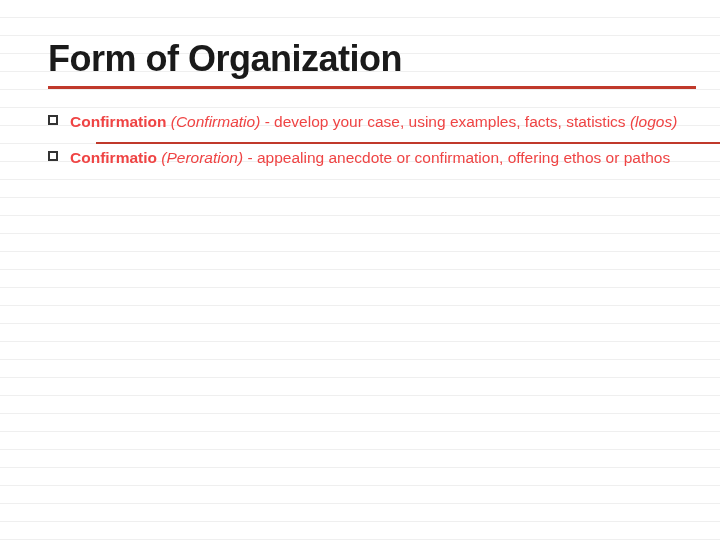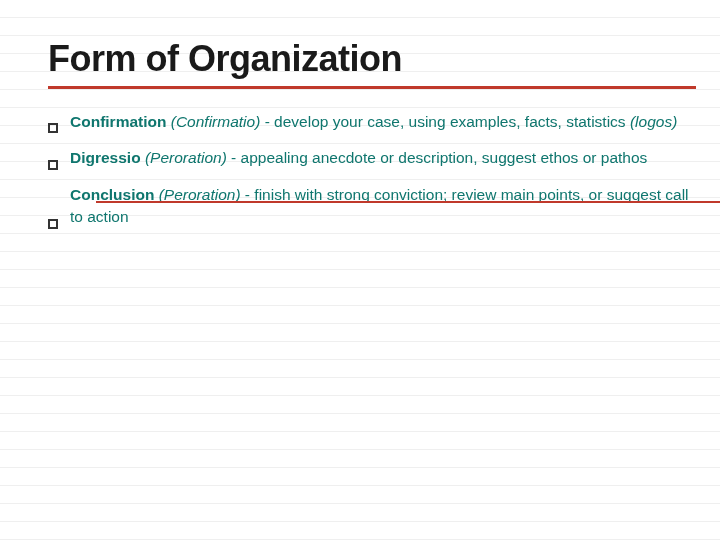--- a/index.html
+++ b/index.html
@@ -43,25 +43,25 @@
 
     .content-list {
       list-style: none;
       display: flex;
       flex-direction: column;
       gap: 14px;
     }
 
     .content-list li {
       display: flex;
-      align-items: flex-end;
+      align-items: flex-start;
       gap: 12px;
       font-size: 15.5px;
       line-height: 1.45;
-      color: #0f766e;
+      color: #ef4444;
     }
 
     .bullet {
       width: 10px;
       height: 10px;
       min-width: 10px;
       min-height: 10px;
       border: 2px solid #333;
       display: inline-block;
       margin-top: 4px;
@@ -126,32 +126,24 @@
         <span class="bold">Confirmation</span>
         <span class="italic"> (Confirmatio)</span>
         <span> - develop your case, using examples, facts, statistics </span>
         <span class="italic">(logos)</span>
       </span>
     </li>
 
     <li>
       <span class="bullet"></span>
       <span class="item-text">
-        <span class="bold">Digressio</span>
+        <span class="bold">Confirmatio</span>
         <span class="italic"> (Peroration)</span>
-        <span> - appealing anecdote or description, suggest ethos or pathos</span>
+        <span> - appealing anecdote or confirmation, offering ethos or pathos</span>
       </span>
     </li>
 
-    <li>
-      <span class="bullet"></span>
-      <span class="item-text">
-        <span class="bold">Conclusion</span>
-        <span class="italic"> (Peroration)</span>
-        <span> - finish with strong conviction; review main points, or suggest call to action</span>
-      </span>
-    </li>
 
 
   </ul>
 
   <div class="bottom-line"></div>
 </div>
 
 </body></html>

